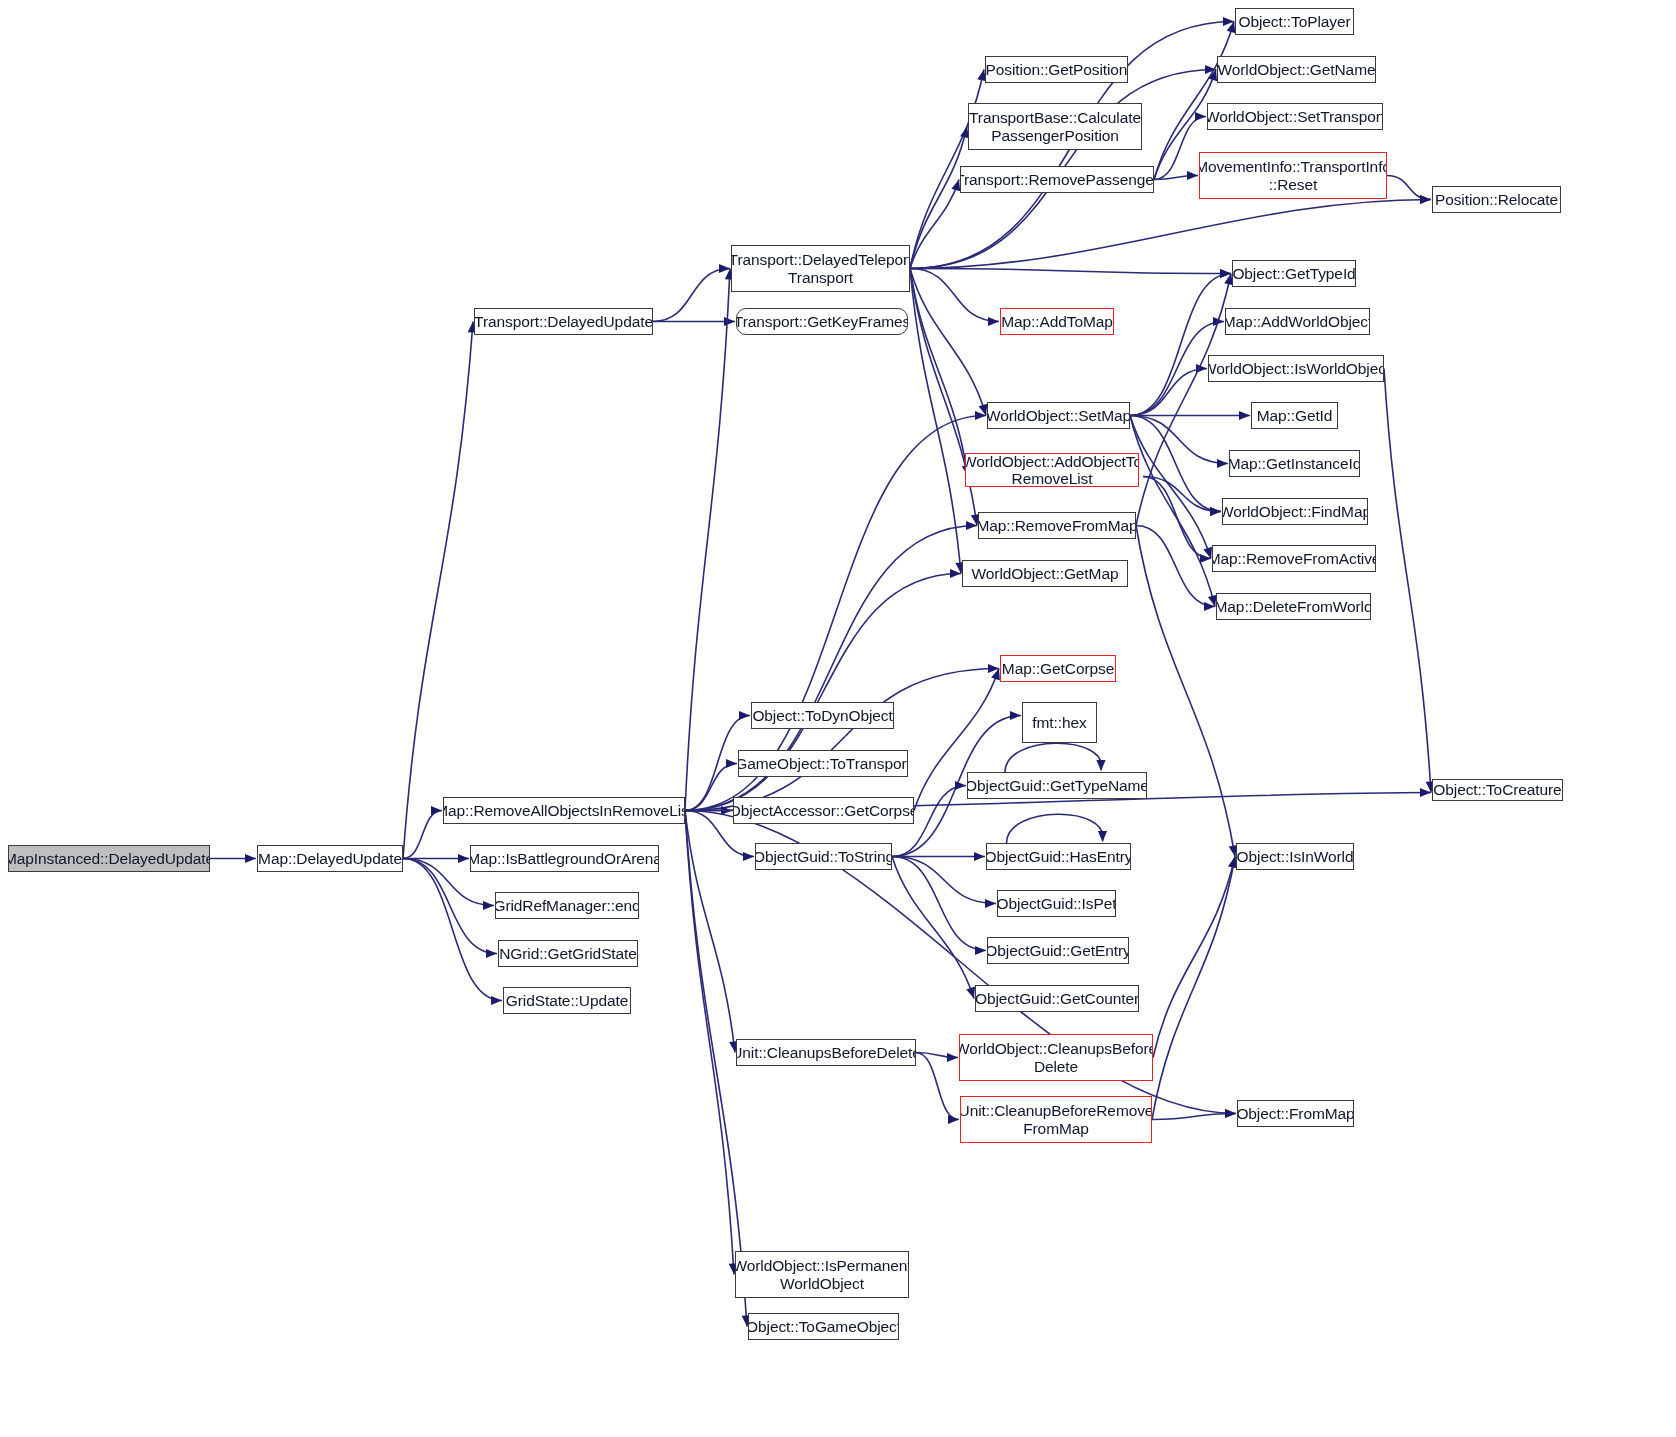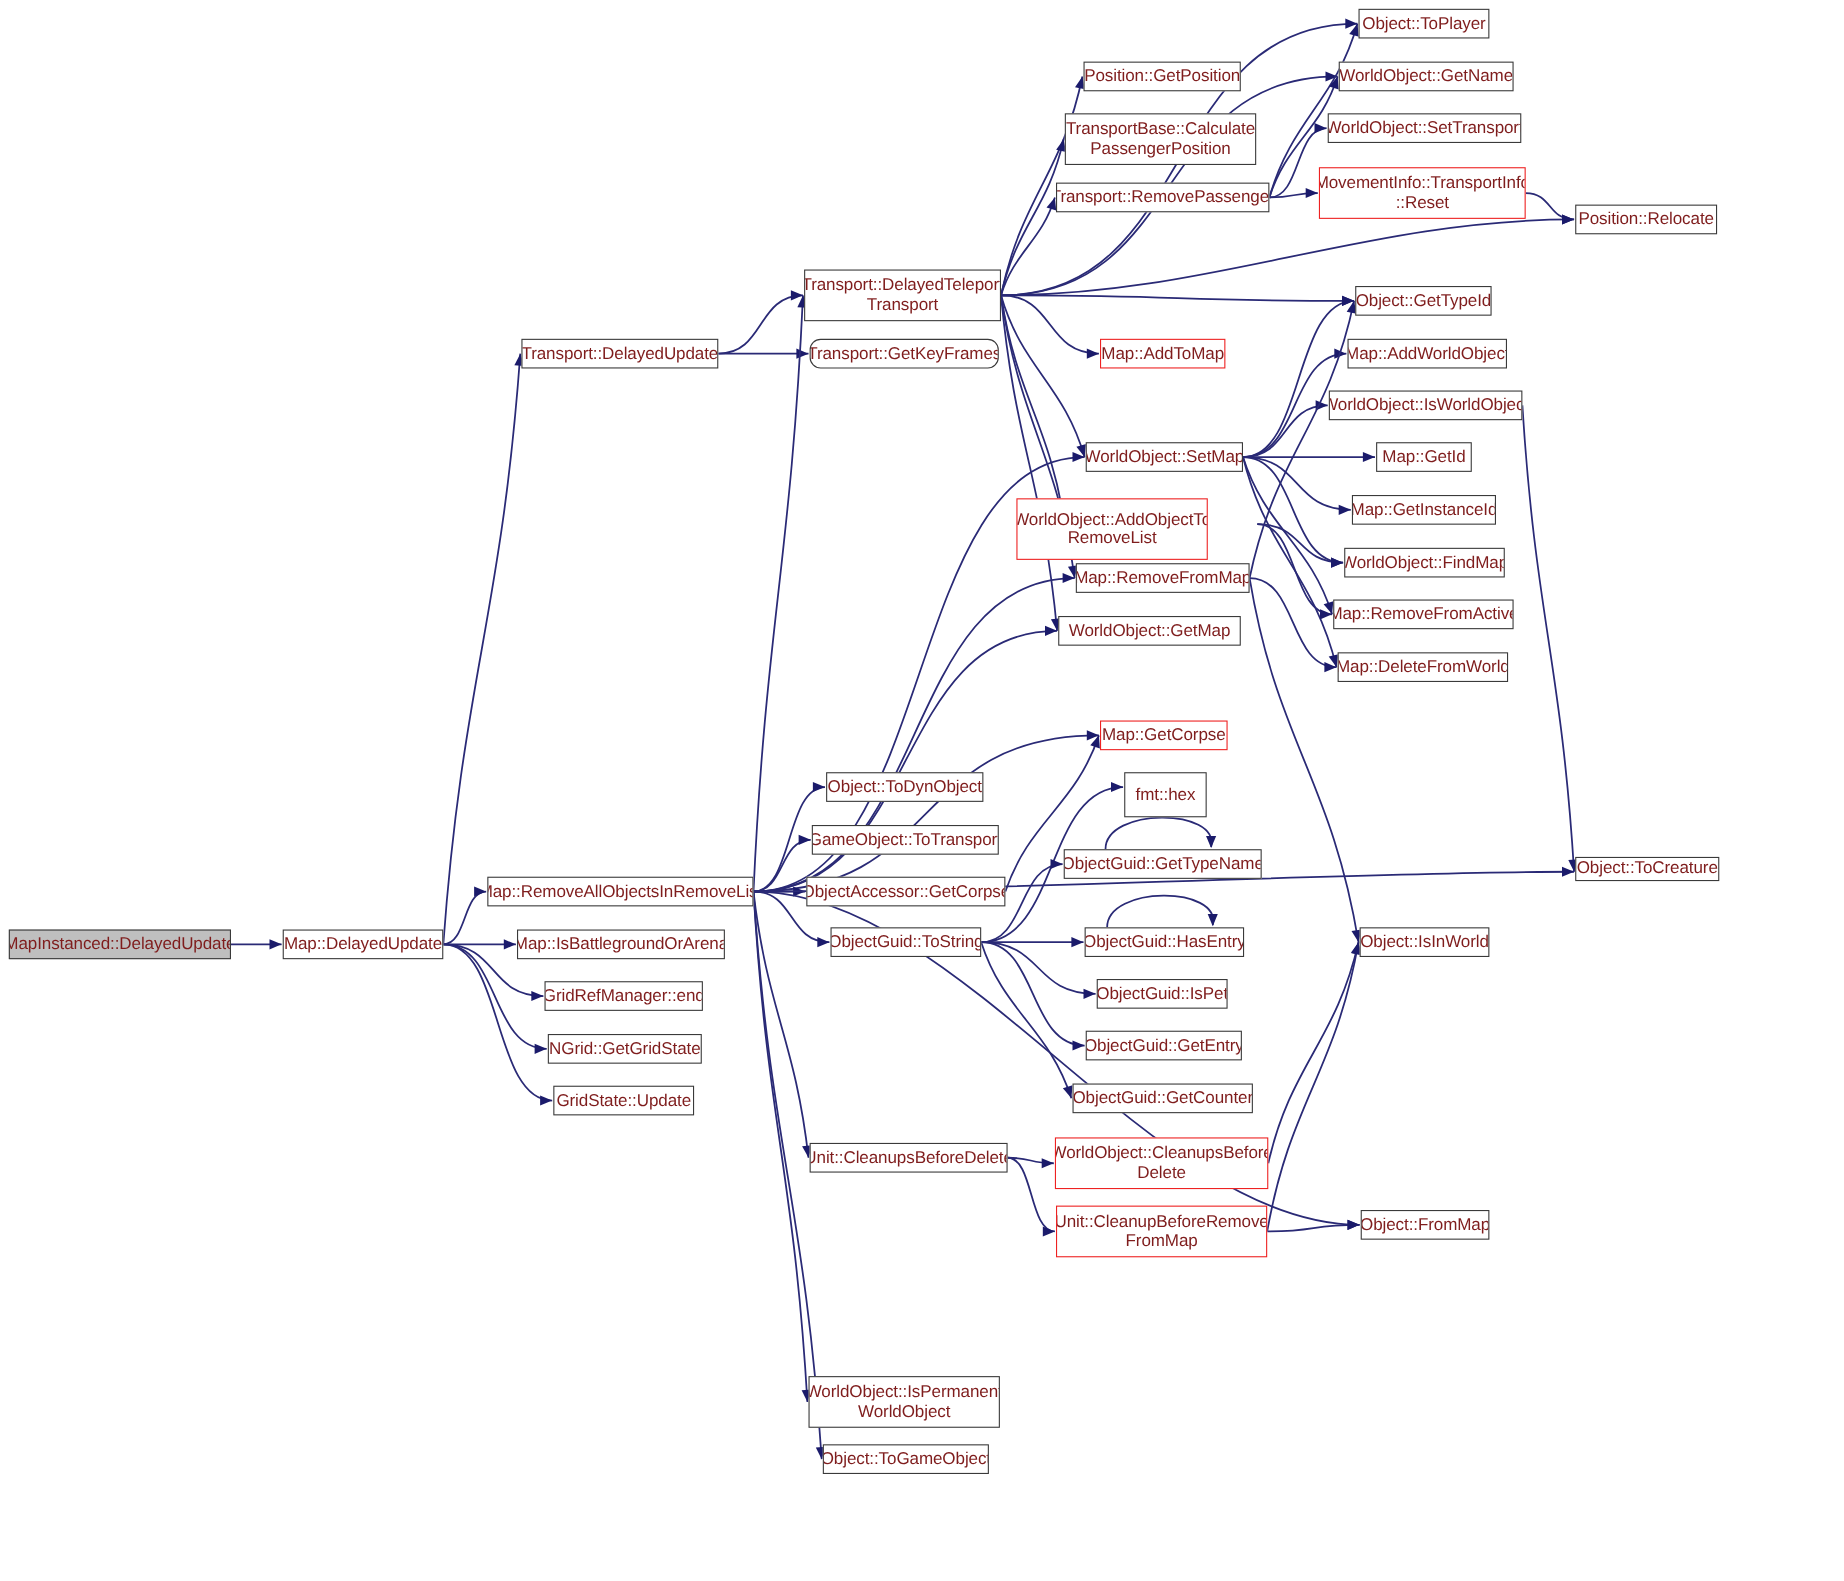--- a/index.html
+++ b/index.html
@@ -32,21 +32,21 @@
   }
   .node-box {
     position: absolute;
     box-sizing: border-box;
     background: #ffffff;
     border: 1.4px solid #3a3a3a;
     display: flex;
     align-items: center;
     justify-content: center;
     text-align: center;
-    color: #7f1d1d;
+    color: #0f172a;
     font-size: 15.5px;
     line-height: 1.12;
     letter-spacing: -0.1px;
     white-space: pre-line;
     padding: 10px 4px;
     overflow: hidden;
   }
   .node-box.red {
     border-color: #ee2222;
   }
@@ -350,21 +350,21 @@
       <div class="node-box red" style="left: 1199px; top: 152px; width: 188px; height: 47px;">MovementInfo::TransportInfo
 ::Reset</div>
       <div class="node-box" style="left: 1432px; top: 186px; width: 129px; height: 27px;">Position::Relocate</div>
       <div class="node-box" style="left: 1232px; top: 260px; width: 124px; height: 27px;">Object::GetTypeId</div>
       <div class="node-box red" style="left: 1000px; top: 308px; width: 114px; height: 27px;">Map::AddToMap</div>
       <div class="node-box" style="left: 1225px; top: 308px; width: 145px; height: 27px;">Map::AddWorldObject</div>
       <div class="node-box" style="left: 1208px; top: 355px; width: 176px; height: 27px;">WorldObject::IsWorldObject</div>
       <div class="node-box" style="left: 987px; top: 402px; width: 143px; height: 27px; text-align: right;">WorldObject::SetMap</div>
       <div class="node-box" style="left: 1251px; top: 402px; width: 87px; height: 27px;">Map::GetId</div>
       <div class="node-box" style="left: 1229px; top: 450px; width: 131px; height: 27px;">Map::GetInstanceId</div>
-      <div class="node-box red" style="left: 924px; top: 453px; width: 174px; height: 56px;">WorldObject::AddObjectTo
+      <div class="node-box red" style="left: 965px; top: 453px; width: 174px; height: 34px;">WorldObject::AddObjectTo
 RemoveList</div>
       <div class="node-box" style="left: 1222px; top: 498px; width: 146px; height: 27px;">WorldObject::FindMap</div>
       <div class="node-box" style="left: 978px; top: 512px; width: 158px; height: 27px;">Map::RemoveFromMap</div>
       <div class="node-box" style="left: 1212px; top: 545px; width: 164px; height: 27px;">Map::RemoveFromActive</div>
       <div class="node-box" style="left: 962px; top: 560px; width: 166px; height: 27px;">WorldObject::GetMap</div>
       <div class="node-box" style="left: 1216px; top: 593px; width: 155px; height: 27px;">Map::DeleteFromWorld</div>
       <div class="node-box red" style="left: 1000px; top: 655px; width: 116px; height: 27px;">Map::GetCorpse</div>
       <div class="node-box" style="left: 1022px; top: 702px; width: 75px; height: 41px;">fmt::hex</div>
       <div class="node-box" style="left: 751px; top: 702px; width: 143px; height: 27px;">Object::ToDynObject</div>
       <div class="node-box" style="left: 738px; top: 750px; width: 170px; height: 27px;">GameObject::ToTransport</div>

